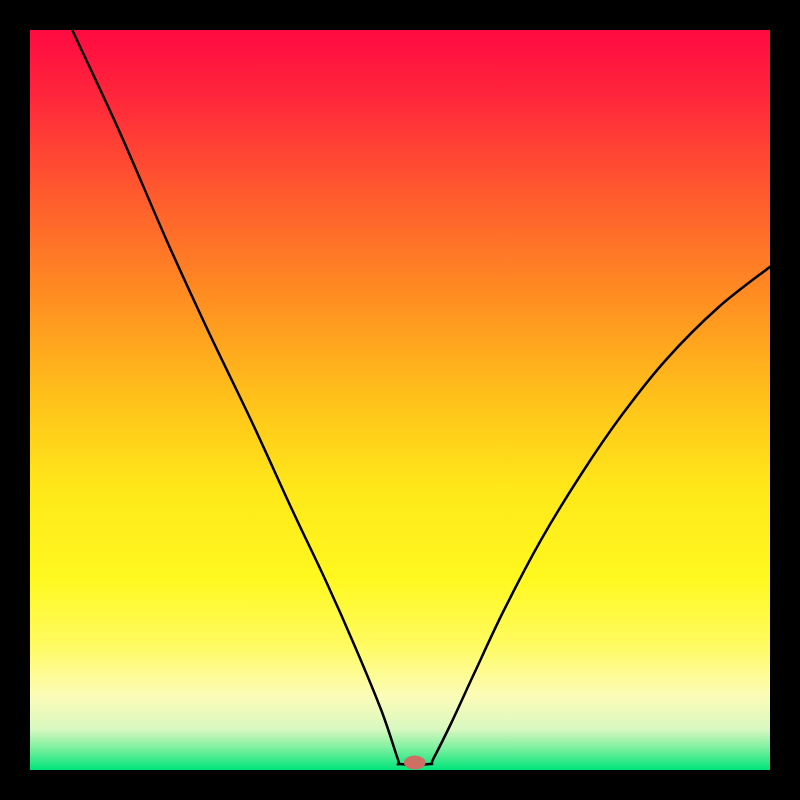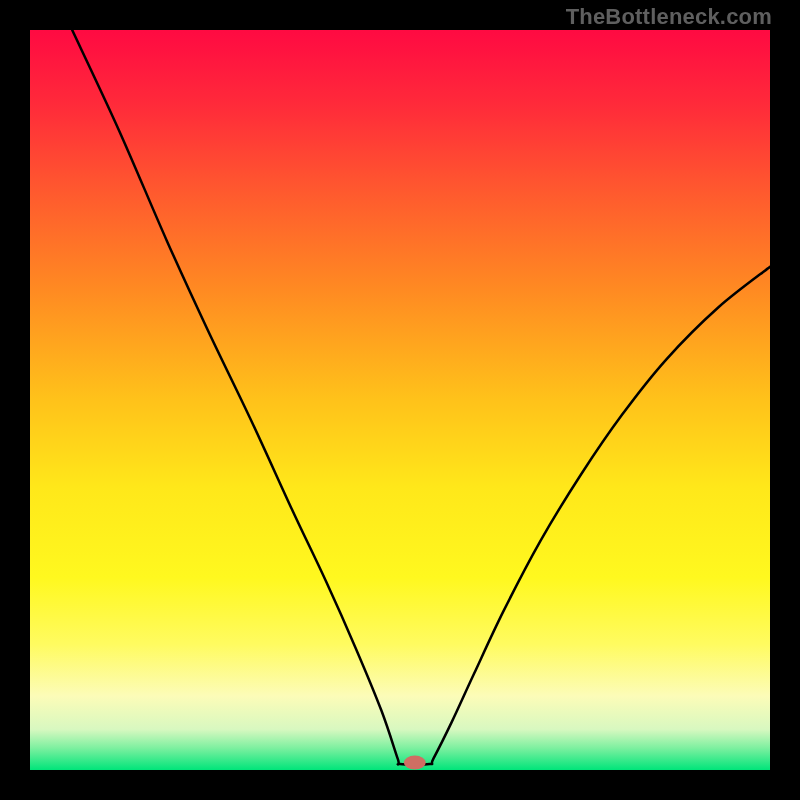--- a/index.html
+++ b/index.html
@@ -36,21 +36,20 @@
   }
   svg {
     display: block;
   }
 </style>
 </head>
 <body>
 
 <div class="frame">
 
-  <div class="watermark">TheBottleneck.com</div>
 
   <div class="plot-area">
     <svg id="chart-svg" width="740" height="740" viewBox="0 0 740 740">
       <defs>
         <linearGradient id="bg-grad" x1="0" y1="0" x2="0" y2="1">
             <stop offset="0.00%" stop-color="#ff0a42"></stop>
             <stop offset="10.00%" stop-color="#ff2a3a"></stop>
             <stop offset="22.00%" stop-color="#ff5a2e"></stop>
             <stop offset="35.00%" stop-color="#ff8a22"></stop>
             <stop offset="50.00%" stop-color="#ffc21a"></stop>

